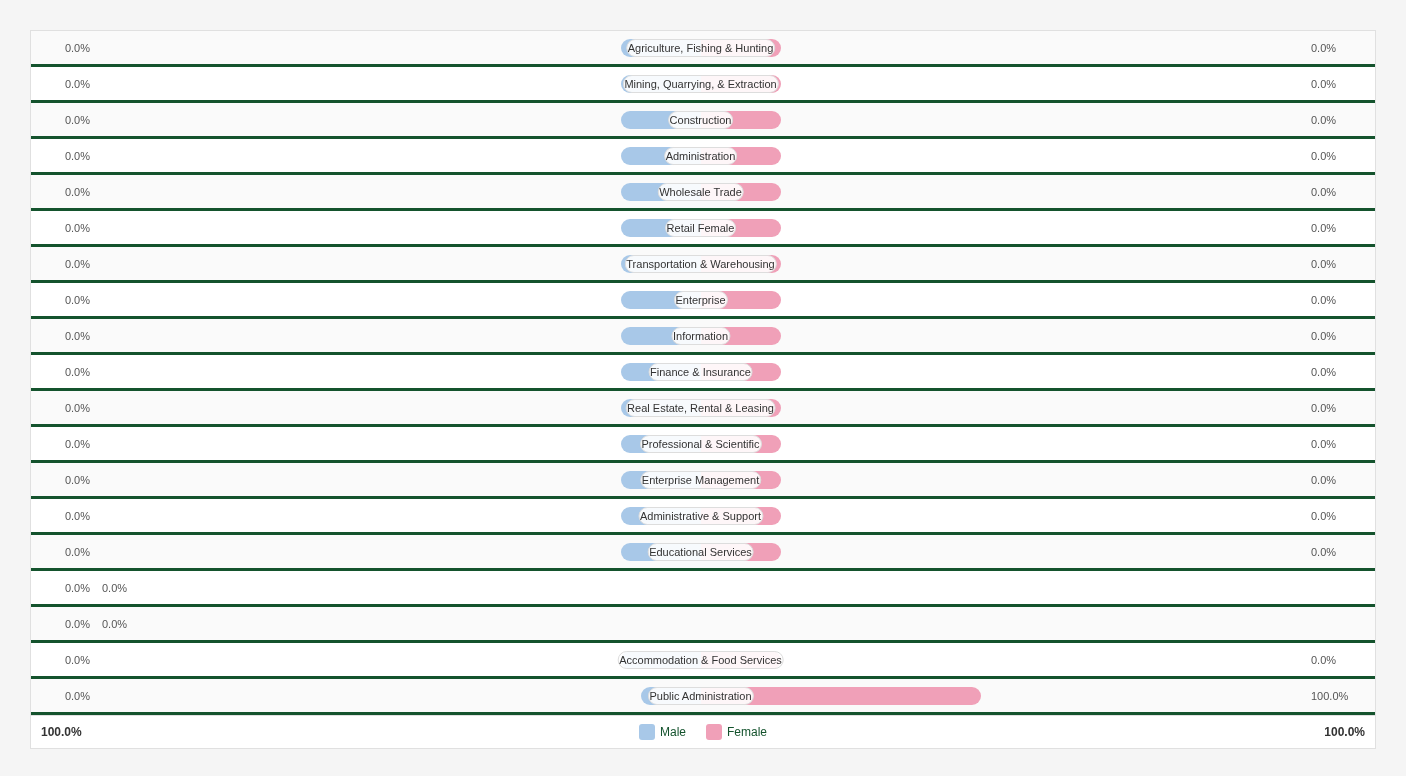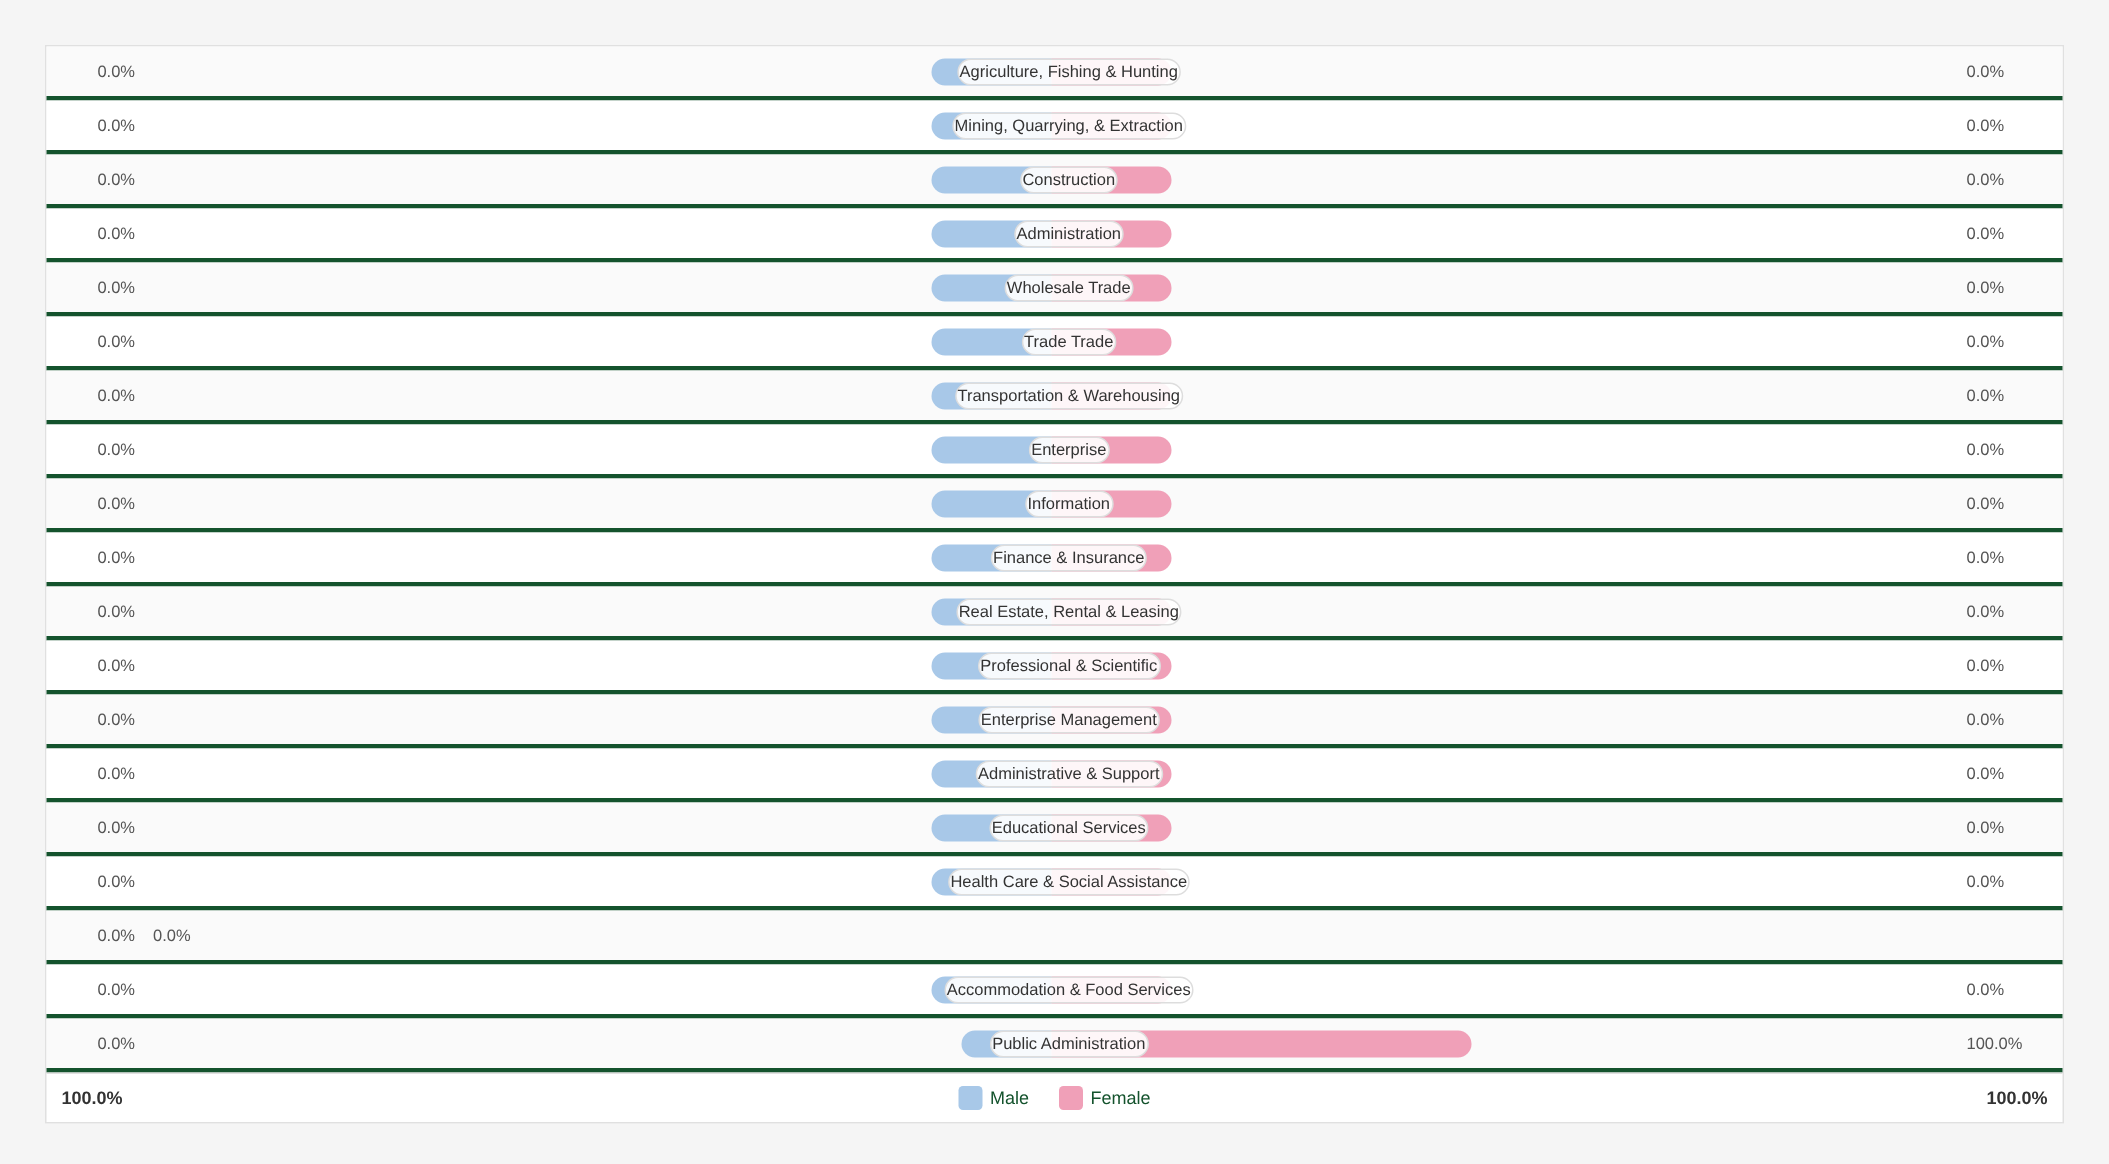--- a/index.html
+++ b/index.html
@@ -86,21 +86,20 @@
       transform: translateX(-50%);
       font-size: 11px;
       color: #333;
       white-space: nowrap;
       background: rgba(255,255,255,0.9);
       padding: 2px 1px;
       border-radius: 10px;
       border: 1px solid #ddd;
       z-index: 2;
       pointer-events: none;
-      margin-left: 12px;
     }
     .right-value {
       width: 60px;
       text-align: left;
       font-size: 11px;
       color: #555;
       padding-left: 6px;
       flex-shrink: 0;
     }
     .footer-row {
@@ -213,21 +212,21 @@
       </div>
     </div>
     <span class="right-value">0.0%</span>
   </div>
     <div class="chart-row">
     <span class="left-value">0.0%</span>
     <div class="bar-section">
       <div class="left-bar-wrap">
         <div class="bar-blue" style="width:80px;"></div>
       </div>
-      <span class="label-center">Trade Trade</span>
+      <span class="label-center">Retail Female</span>
       <div class="right-bar-wrap">
         <div class="bar-pink" style="width:80px;"></div>
       </div>
     </div>
     <span class="right-value">0.0%</span>
   </div>
     <div class="chart-row">
     <span class="left-value">0.0%</span>
     <div class="bar-section">
       <div class="left-bar-wrap">
@@ -339,29 +338,20 @@
       </div>
       <span class="label-center">Educational Services</span>
       <div class="right-bar-wrap">
         <div class="bar-pink" style="width:80px;"></div>
       </div>
     </div>
     <span class="right-value">0.0%</span>
   </div>
     <div class="chart-row">
     <span class="left-value">0.0%</span>
-    <div class="bar-section">
-      <div class="left-bar-wrap">
-        <div class="bar-blue" style="width:80px;"></div>
-      </div>
-      <span class="label-center">Health Care &amp; Social Assistance</span>
-      <div class="right-bar-wrap">
-        <div class="bar-pink" style="width:80px;"></div>
-      </div>
-    </div>
     <span class="right-value">0.0%</span>
   </div>
     <div class="chart-row">
     <span class="left-value">0.0%</span>
     <span class="right-value">0.0%</span>
   </div>
     <div class="chart-row">
     <span class="left-value">0.0%</span>
     <div class="bar-section">
       <div class="left-bar-wrap">

